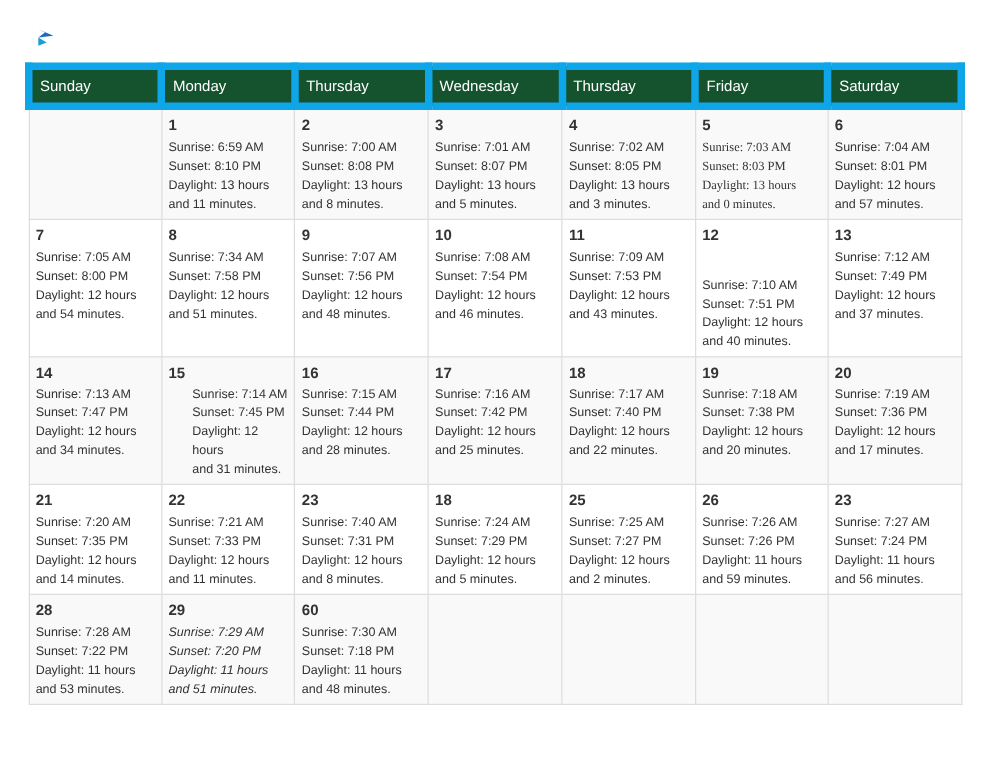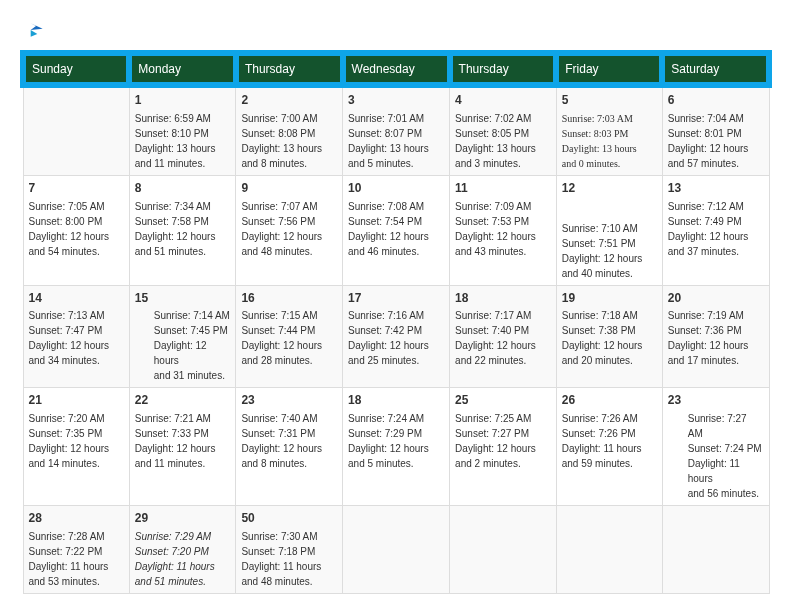--- a/index.html
+++ b/index.html
@@ -313,21 +313,21 @@
         </td>
         <td>
           <span class="day-number">26</span>
           <div class="day-info" style="white-space: pre-line;">Sunrise: 7:26 AM
 Sunset: 7:26 PM
 Daylight: 11 hours
 and 59 minutes.</div>
         </td>
         <td>
           <span class="day-number">23</span>
-          <div class="day-info" style="white-space: pre-line; margin-left: 20px;">Sunrise: 7:27 AM
+          <div class="day-info" style="white-space: pre-line;">Sunrise: 7:27 AM
 Sunset: 7:24 PM
 Daylight: 11 hours
 and 56 minutes.</div>
         </td>
       </tr>
       <tr>
         <td>
           <span class="day-number">28</span>
           <div class="day-info" style="white-space: pre-line;">Sunrise: 7:28 AM
 Sunset: 7:22 PM
@@ -335,21 +335,21 @@
 and 53 minutes.</div>
         </td>
         <td>
           <span class="day-number">29</span>
           <div class="day-info" style="white-space: pre-line; font-style: italic;">Sunrise: 7:29 AM
 Sunset: 7:20 PM
 Daylight: 11 hours
 and 51 minutes.</div>
         </td>
         <td>
-          <span class="day-number">50</span>
+          <span class="day-number">60</span>
           <div class="day-info" style="white-space: pre-line;">Sunrise: 7:30 AM
 Sunset: 7:18 PM
 Daylight: 11 hours
 and 48 minutes.</div>
         </td>
         <td></td>
         <td></td>
         <td></td>
         <td></td>
       </tr>

